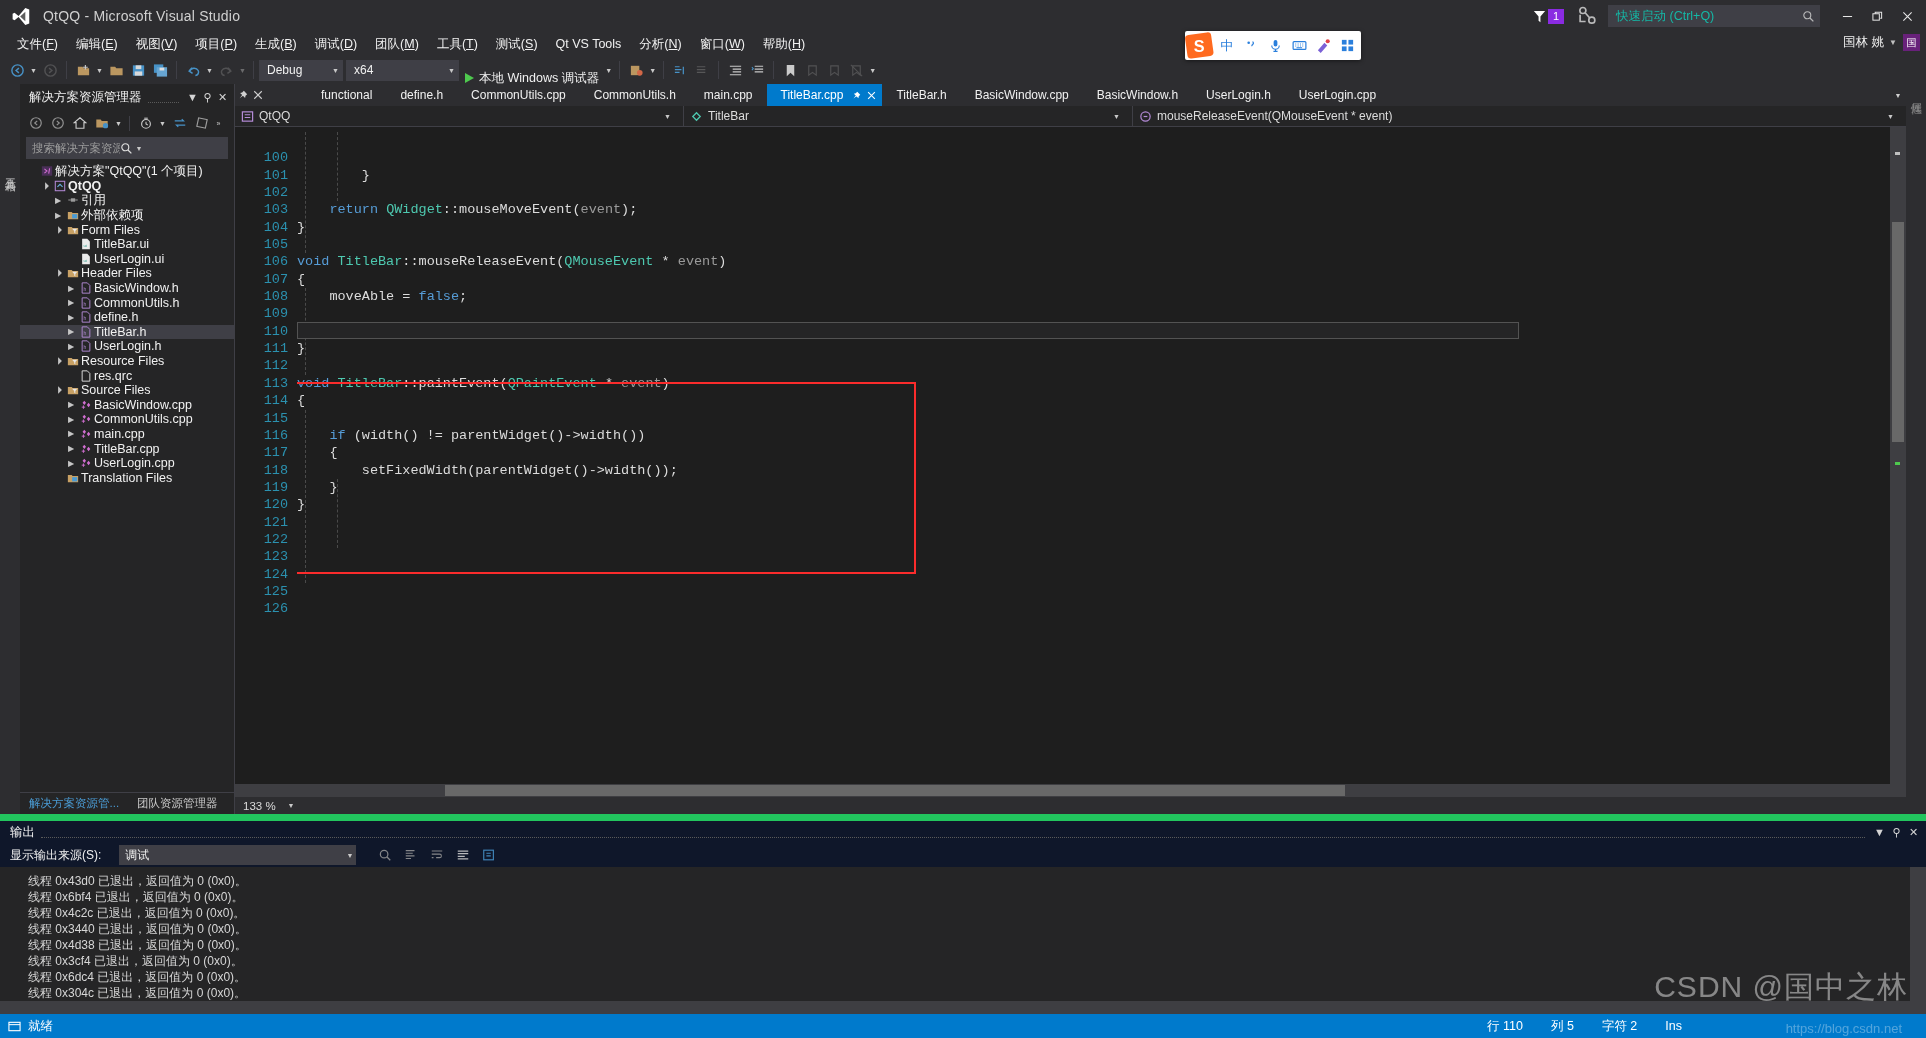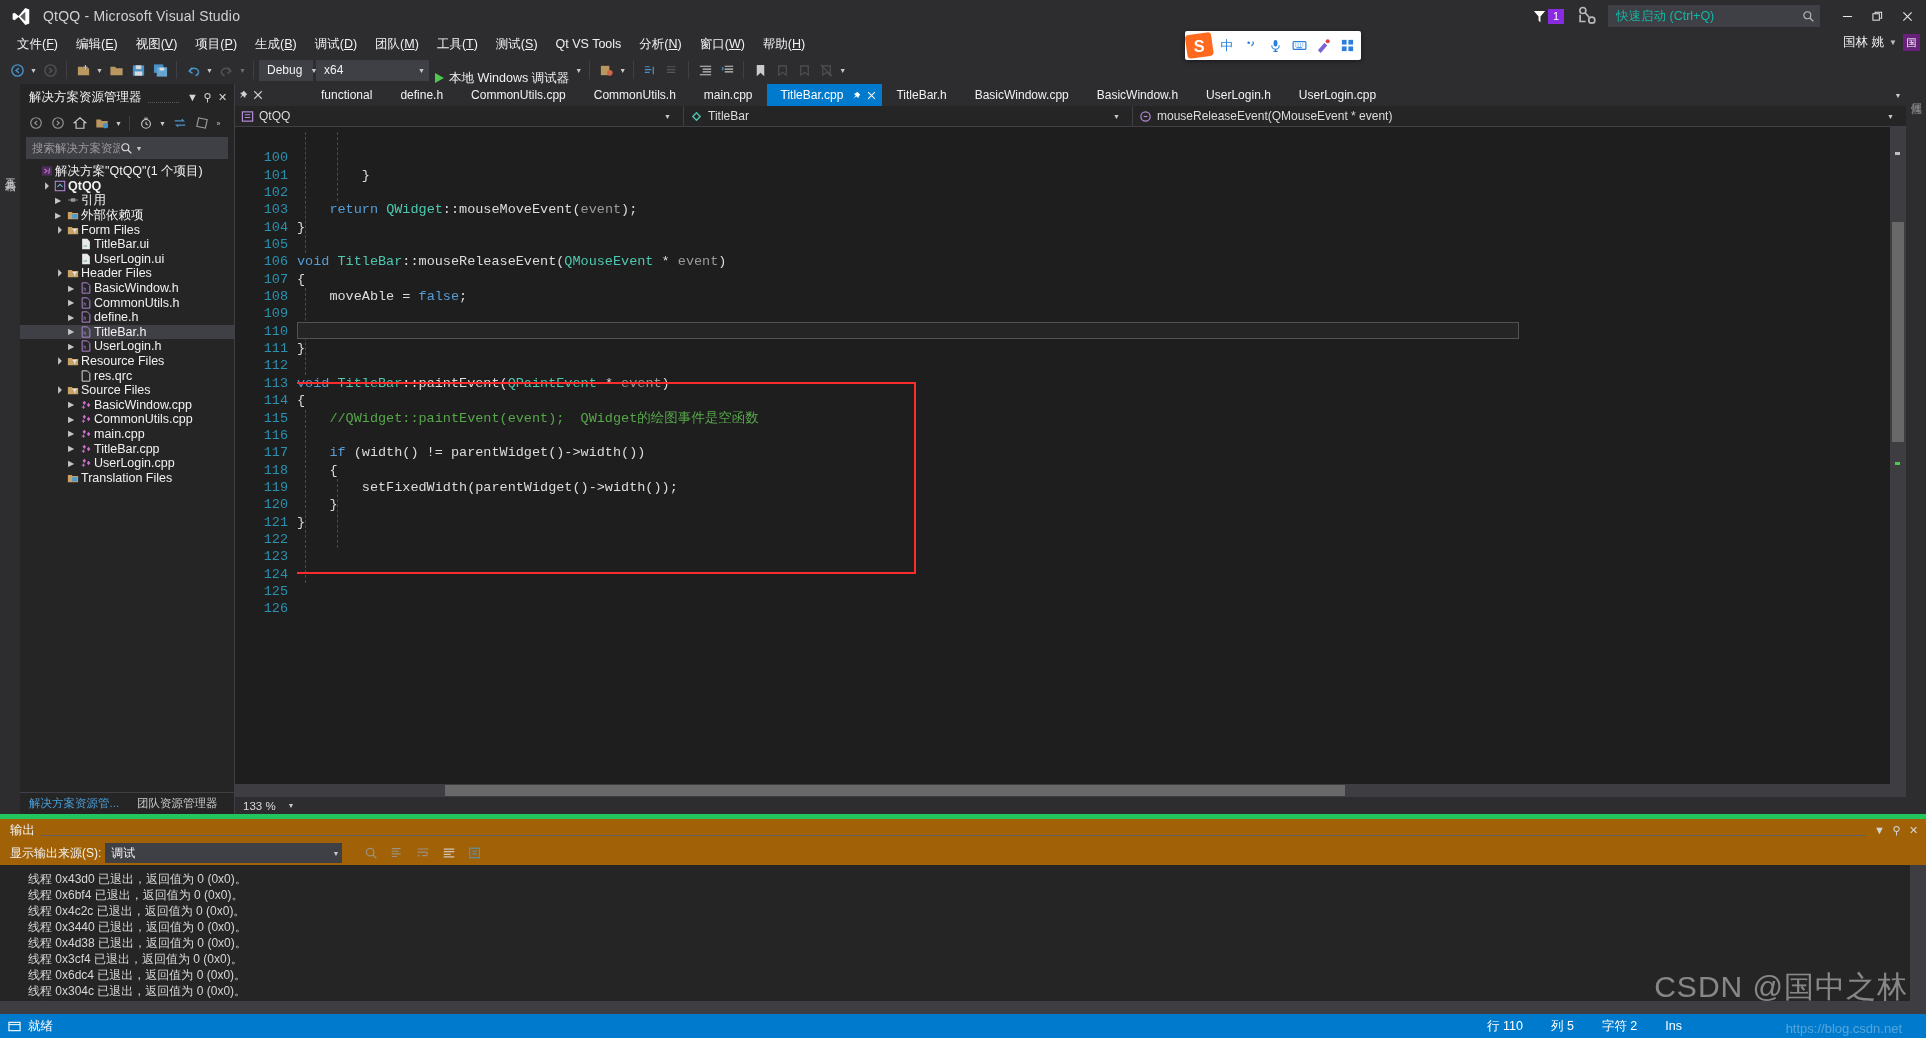--- a/index.html
+++ b/index.html
@@ -121,29 +121,29 @@
   .scrollv { position:absolute; right:0; top:0; width:16px; height:100%; background:#3e3e42; }
   .scrollv .thumb { position:absolute; left:2px; width:12px; background:#686868; }
   .scrollv .mark { position:absolute; width:5px; height:3px; }
   .hscroll { height:13px; background:#3e3e42; display:flex; align-items:center; flex:0 0 13px; }
   .hscroll .hthumb { height:11px; background:#686868; margin-left:210px; }
   .ed-bottom { height:17px; background:#2d2d30; display:flex; align-items:center; flex:0 0 17px; }
   .zoomsel { display:flex; align-items:center; font-size:11.5px; color:#dcdcdc; padding-left:8px; }
   .zoomsel .zc { font-size:7px; margin-left:12px; color:#c9c9c9; }
 
   
-  .output { height:200px; background:#a16207; display:flex; flex-direction:column; flex:0 0 200px; border-top:5px solid #22c55e; }
+  .output { height:200px; background:#0f172a; display:flex; flex-direction:column; flex:0 0 200px; border-top:7px solid #22c55e; }
   .out-head { height:22px; display:flex; align-items:center; padding:0 4px 0 10px; font-size:12.5px; }
   .out-head .ol { color:#f1f1f1; }
   .out-head .dots { flex:1; border-bottom:1px dotted #5a5a5a; margin:0 6px; height:11px; }
   .out-head .hbtn { width:17px; height:20px; display:flex; align-items:center; justify-content:center; color:#d4d4d4; font-size:11px; }
   .out-tools { height:24px; display:flex; align-items:center; padding-left:10px; gap:4px; }
   .out-tools .olbl { font-size:12px; color:#f1f1f1;text-align:right; }
   .out-combo { width:237px; height:20px; background:#3f3f46; display:flex; align-items:center;
-     padding:0 3px 0 6px; font-size:12px; color:#f1f1f1; margin-left:0; }
+     padding:0 3px 0 6px; font-size:12px; color:#f1f1f1; margin-left:14px; }
   .out-combo .cc { margin-left:auto; font-size:7px; color:#c9c9c9; }
   .obi { width:22px; height:22px; display:flex; align-items:center; justify-content:center; opacity:.85; }
   .obi svg { width:14px; height:14px; }
   .out-body { flex:1; background:#252526; padding:6px 0 0 28px; overflow:hidden; position:relative; }
   .oline { font-size:12px; line-height:16px; color:#d6d6d6; white-space:pre; font-family:"Liberation Sans", sans-serif; }
   .out-scroll { position:absolute; right:0; top:0; width:16px; height:100%; background:#3e3e42; }
   .out-hscroll { height:13px; background:#3e3e42; flex:0 0 13px; }
 
   
   .status { height:24px; background:#007acc; display:flex; align-items:center; flex:0 0 24px; color:#fff; font-size:12.5px; }
@@ -281,21 +281,21 @@
       </div>
     <div class="caret">▼</div>
     <div class="tbi" style="opacity:.4">
         <svg viewBox="0 0 16 16">
           <path d="M12 8.5C10.5 5 5 4.5 3 8c-1.4 2.5.5 5 3 5.3" fill="none" stroke="#888" stroke-width="1.6"></path>
           <path d="M9.5 5l3.1 3.6L9 11" fill="none" stroke="#888" stroke-width="1.6"></path>
         </svg>
       </div>
     <div class="caret" style="opacity:.4">▼</div>
     <div class="tb-sep"></div>
-    <div class="combo" style="width:54px">
+    <div class="combo" style="width:84px">
       <span class="cv">Debug</span>
       <span class="cc">▼</span>
     </div>
     <div class="combo" style="width:113px">
       <span class="cv">x64</span>
       <span class="cc">▼</span>
     </div>
     <div class="run-btn">
       <span class="play-tri"></span>
       <span>本地 Windows 调试器</span>
@@ -829,21 +829,20 @@
             <div class="cline"></div>
             <div class="cline"><span class="kw">void</span> <span class="cls">TitleBar</span>::mouseReleaseEvent(<span class="cls">QMouseEvent</span> * <span class="par">event</span>)</div>
             <div class="cline">{</div>
             <div class="cline">    moveAble = <span class="kw">false</span>;</div>
             <div class="cline"></div>
             <div class="cline">    <span class="kw">return</span> <span class="cls">QWidget</span>::mouseReleaseEvent(<span class="par">event</span>);</div>
             <div class="cline">}</div>
             <div class="cline"></div>
             <div class="cline"><span class="kw">void</span> <span class="cls">TitleBar</span>::paintEvent(<span class="cls">QPaintEvent</span> * <span class="par">event</span>)</div>
             <div class="cline">{</div>
-            <div class="cline"><span class="cmt">    //QWidget::paintEvent(event);  QWidget的绘图事件是空函数</span></div>
             <div class="cline"></div>
             <div class="cline">    <span class="kw">if</span> (width() != parentWidget()-&gt;width())</div>
             <div class="cline">    {</div>
             <div class="cline">        setFixedWidth(parentWidget()-&gt;width());</div>
             <div class="cline">    }</div>
             <div class="cline">}</div>
             <div class="cline"></div>
             <div class="cline"></div>
             <div class="cline"></div>
             <div class="vguide" style="left: 8px; top: 5px; height: 121.45px;"></div>

